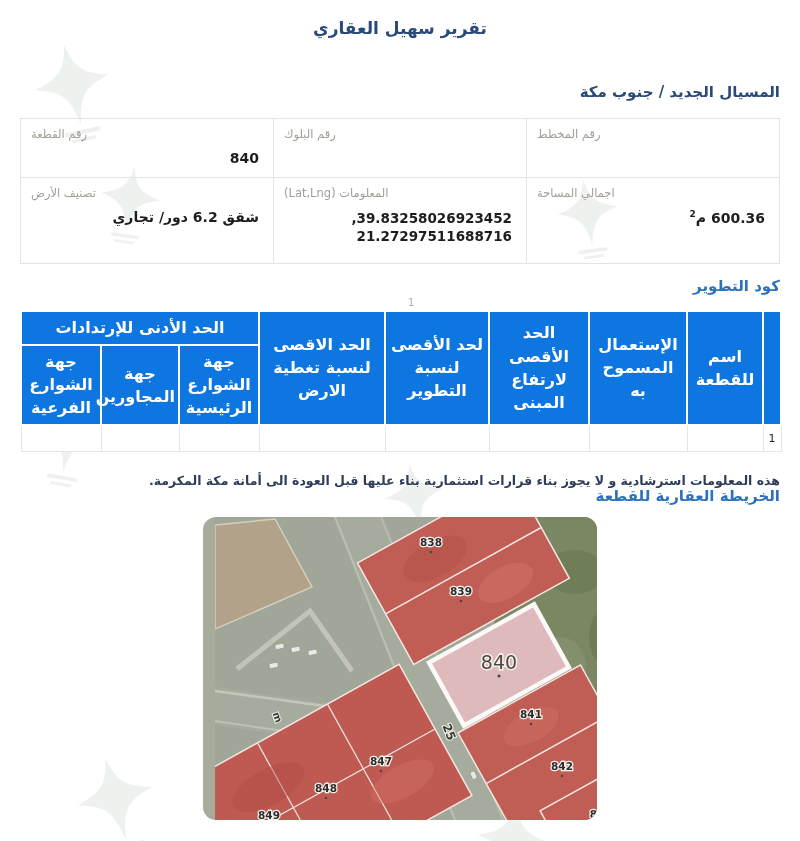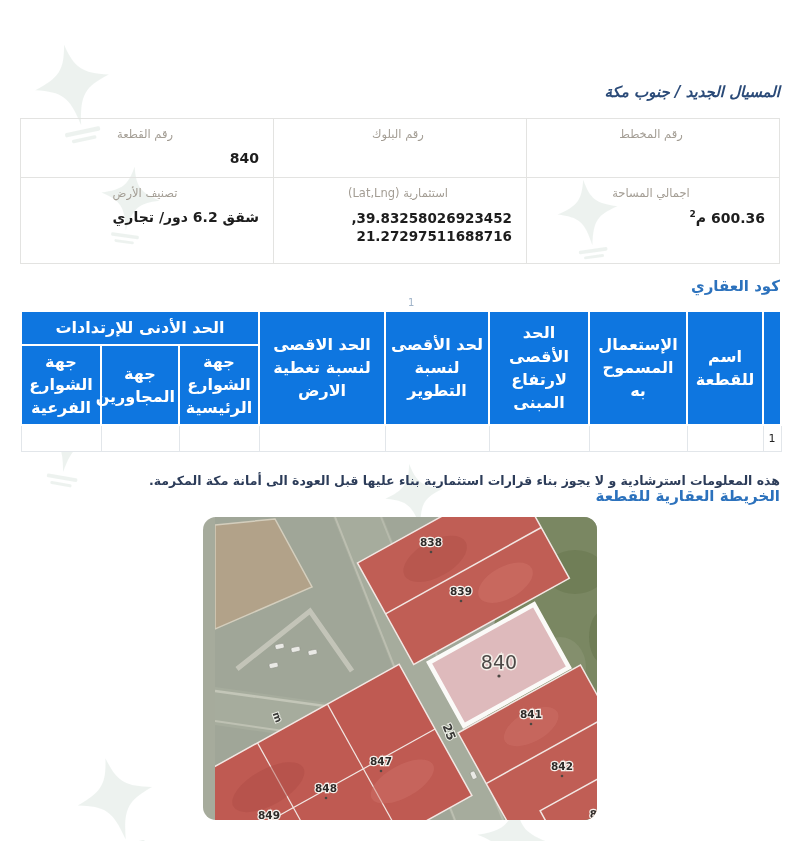--- a/index.html
+++ b/index.html
@@ -5,28 +5,28 @@
   * { margin:0; padding:0; box-sizing:border-box; }
   html,body { width:800px; height:841px; }
   body { font-family:"DejaVu Sans", sans-serif; background:#ffffff; overflow:hidden; }
   .page { position:relative; width:800px; height:841px; background:#fff; overflow:hidden; }
 
   
   .wm { position:absolute; opacity:0.13; pointer-events:none; }
 
   .title { position:absolute; top:18px; left:0; width:100%; text-align:center;
            font-size:17px; font-weight:bold; color:#2a4a78; }
-  .subtitle { position:absolute; top:83px; right:20px; font-size:15px; font-weight:bold; color:#2a4a78; direction:rtl;font-style:italic; }
+  .subtitle { position:absolute; top:83px; right:20px; font-size:15px; font-weight:bold; color:#2a4a78; direction:rtl; }
 
   
   .info-table { position:absolute; top:118px; left:20px; width:760px; border-collapse:collapse; direction:rtl; }
   .info-table td { border:1px solid #e3e3e1; vertical-align:top; padding:8px 14px 6px 10px; width:33.33%; }
   .info-table tr.r1 td { height:59px; }
   .info-table tr.r2 td { height:86px; }
-  .cell-label { font-size:11.5px; color:#a39d94; text-align:center; display:block; }
+  .cell-label { font-size:11.5px; color:#a39d94; text-align:left; display:block; }
   .cell-value { font-size:14px; font-weight:bold; color:#1d1d1d; text-align:right; margin-top:9px; direction:rtl; }
   .cell-value sup { font-size:9px; }
   .coords { font-size:13.5px; line-height:1.35; }
 
   .section-heading { position:absolute; right:20px; font-size:15px; font-weight:bold; color:#2c72bd; direction:rtl; }
   #heading-code { top:277px; }
   #heading-map { top:487px; }
 
   .tiny-indicator { position:absolute; top:297px; left:408px; font-size:10px; color:#9fb3c8; z-index:3; }
 
@@ -74,20 +74,21 @@
   <svg class="wm" style="top:462px;left:380px" width="70" height="80" viewBox="0 0 100 114">
       <use href="#wm-logo" transform="rotate(-10 50 50)"></use>
     </svg>
   <svg class="wm" style="top:755px;left:70px" width="92" height="104" viewBox="0 0 100 114">
       <use href="#wm-logo" transform="rotate(-14 50 50)"></use>
     </svg>
   <svg class="wm" style="top:800px;left:470px" width="85" height="60" viewBox="0 0 100 70">
       <use href="#wm-logo" transform="rotate(6 50 50)"></use>
     </svg>
 
+  <div class="title">تقرير سهيل العقاري</div>
   <div class="subtitle">المسيال الجديد / جنوب مكة</div>
 
   <table class="info-table">
     <tbody>
         <tr class="r1">
       <td>
         <span class="cell-label">رقم المخطط</span>
         <div class="cell-value"></div>
       </td>
       <td>
@@ -98,35 +99,35 @@
         <span class="cell-label">رقم القطعة</span>
         <div class="cell-value">840</div>
       </td>
     </tr>
     <tr class="r2">
       <td>
         <span class="cell-label">اجمالي المساحة</span>
         <div class="cell-value"><span>600.36 م</span><sup>2</sup></div>
       </td>
       <td>
-        <span class="cell-label">استثمارية (Lat,Lng)</span>
+        <span class="cell-label">المعلومات (Lat,Lng)</span>
         <div class="cell-value coords">
           <div>39.83258026923452,</div>
           <div>21.27297511688716</div>
         </div>
       </td>
       <td>
         <span class="cell-label">تصنيف الأرض</span>
         <div class="cell-value">شقق 6.2 دور/ تجاري</div>
       </td>
     </tr>
   </tbody>
     </table>
 
-  <div class="section-heading" id="heading-code">كود العقاري</div>
+  <div class="section-heading" id="heading-code">كود التطوير</div>
   <div class="tiny-indicator">1</div>
 
   <table class="code-table">
     <colgroup>
       <col style="width:18px">
         <col style="width:76px">
         <col style="width:98px">
         <col style="width:100px">
       <col style="width:104px">
         <col style="width:126px">

